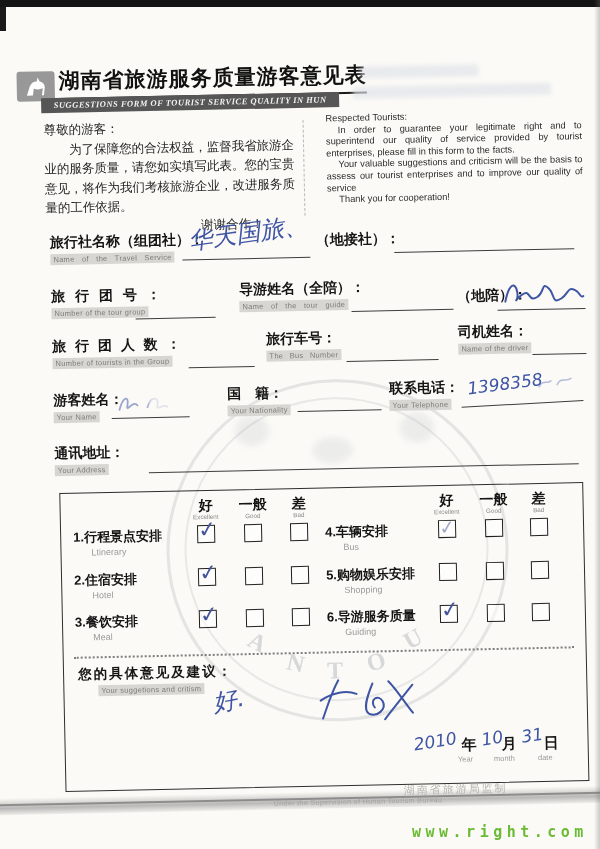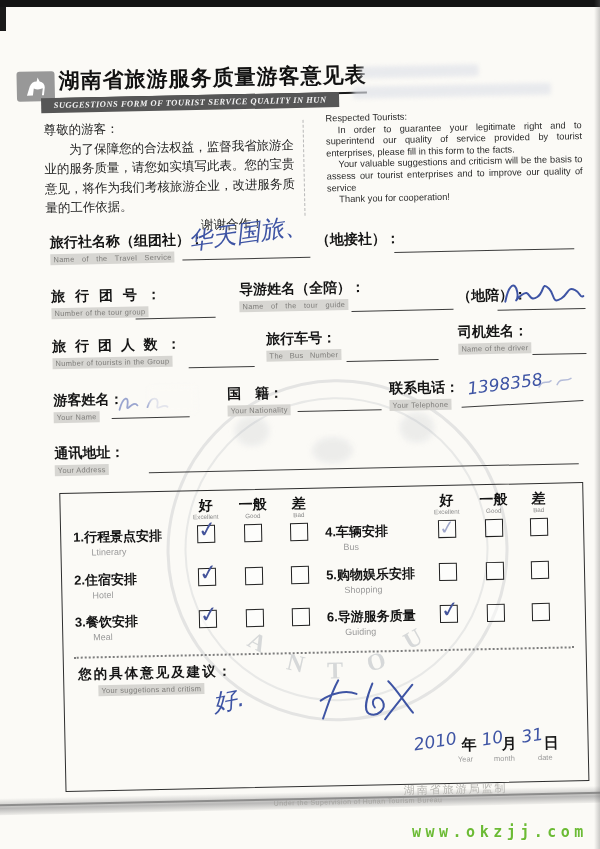--- a/index.html
+++ b/index.html
@@ -232,18 +232,18 @@
       <span class="abs subplain" style="left:428px;top:269px;font-size:7.5px;">month</span>
       <span class="abs subplain" style="left:472px;top:269px;font-size:7.5px;">date</span>
     </div>
 
     <div id="foldband" class="abs"></div>
     <div id="foldline" class="abs"></div>
     <span id="sup-cn" class="abs">湖南省旅游局监制</span>
     <span id="sup-en" class="abs">Under the Supervision of Hunan Tourism Bureau</span>
   </div>
 
-  <span id="green-url" class="abs">www.okzjj.com</span>
+  <span id="green-url" class="abs">www.right.com</span>
 
   <div id="topbar" class="abs"></div>
   <div id="topnotch" class="abs"></div>
   <div id="rightshade" class="abs"></div>
 </div>
 
 </body></html>

